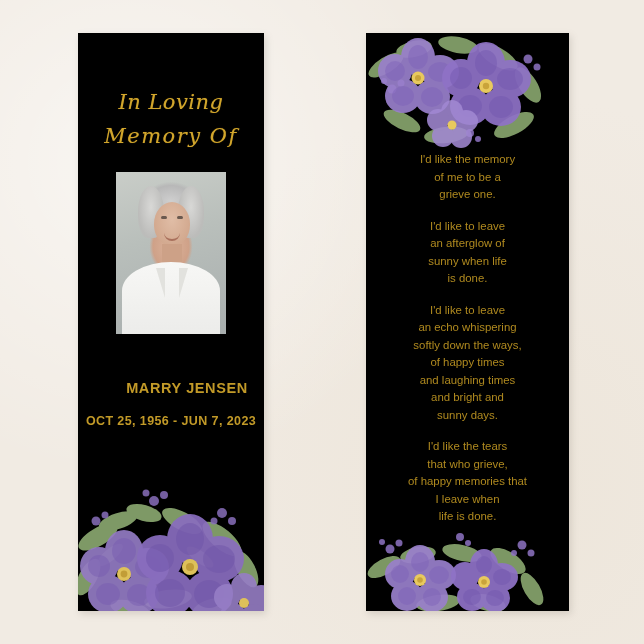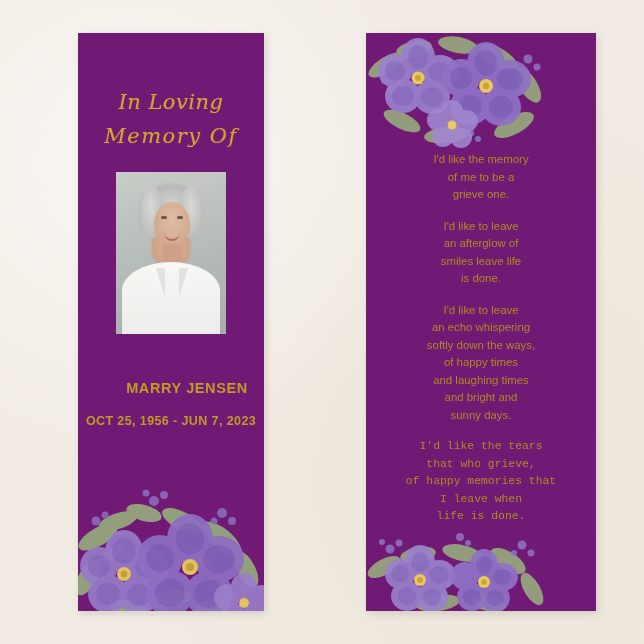--- a/index.html
+++ b/index.html
@@ -17,36 +17,35 @@
   .page-bg {
     position: absolute;
     inset: 0;
     background:
       radial-gradient(circle at 20% 25%, rgba(255,255,255,0.55), rgba(255,255,255,0) 45%),
       radial-gradient(circle at 80% 75%, rgba(236,228,216,0.8), rgba(255,255,255,0) 55%),
       #f1ebe3;
   }
   .card {
     position: absolute;
-    background: #701a75;
+    background: #000000;
     overflow: hidden;
     box-shadow: 2px 3px 7px rgba(120,110,100,0.22);
   }
   #card-front {
     left: 78px;
     top: 33px;
     width: 186px;
     height: 578px;
   }
   #card-back {
     left: 366px;
     top: 33px;
-    width: 186px;
+    width: 203px;
     height: 578px;
-    padding-left: 44px;
   }
 
   
   .in-loving {
     position: absolute;
     left: 0;
     right: 0;
     top: 52px;
     text-align: center;
     color: #d2a62c;
@@ -188,21 +187,21 @@
     text-align: center;
     color: #b08a1f;
     font-family: "Liberation Sans", sans-serif;
     font-size: 11.4px;
     line-height: 17.5px;
     z-index: 5;
   }
   .poem .stanza {
     margin-bottom: 14px;
   }
-  .poem .stanza:last-child { margin-bottom: 16px; font-family: Liberation Mono, monospace; }
+  .poem .stanza:last-child { margin-bottom: 16px; }
   .poem .line { display: block; }
 
   
   .floral {
     position: absolute;
     z-index: 2;
     pointer-events: none;
   }
   #front-floral-bottom { left: -6px; bottom: -6px; width: 198px; height: 200px; }
   #back-floral-top { left: -4px; top: -4px; width: 194px; height: 150px; }
@@ -402,21 +401,21 @@
 
   <div class="poem">
     <div class="stanza">
       <span class="line">I'd like the memory</span>
       <span class="line">of me to be a</span>
       <span class="line">grieve one.</span>
     </div>
     <div class="stanza">
       <span class="line">I'd like to leave</span>
       <span class="line">an afterglow of</span>
-      <span class="line">smiles leave life</span>
+      <span class="line">sunny when life</span>
       <span class="line">is done.</span>
     </div>
     <div class="stanza">
       <span class="line">I'd like to leave</span>
       <span class="line">an echo whispering</span>
       <span class="line">softly down the ways,</span>
       <span class="line">of happy times</span>
       <span class="line">and laughing times</span>
       <span class="line">and bright and</span>
       <span class="line">sunny days.</span>

